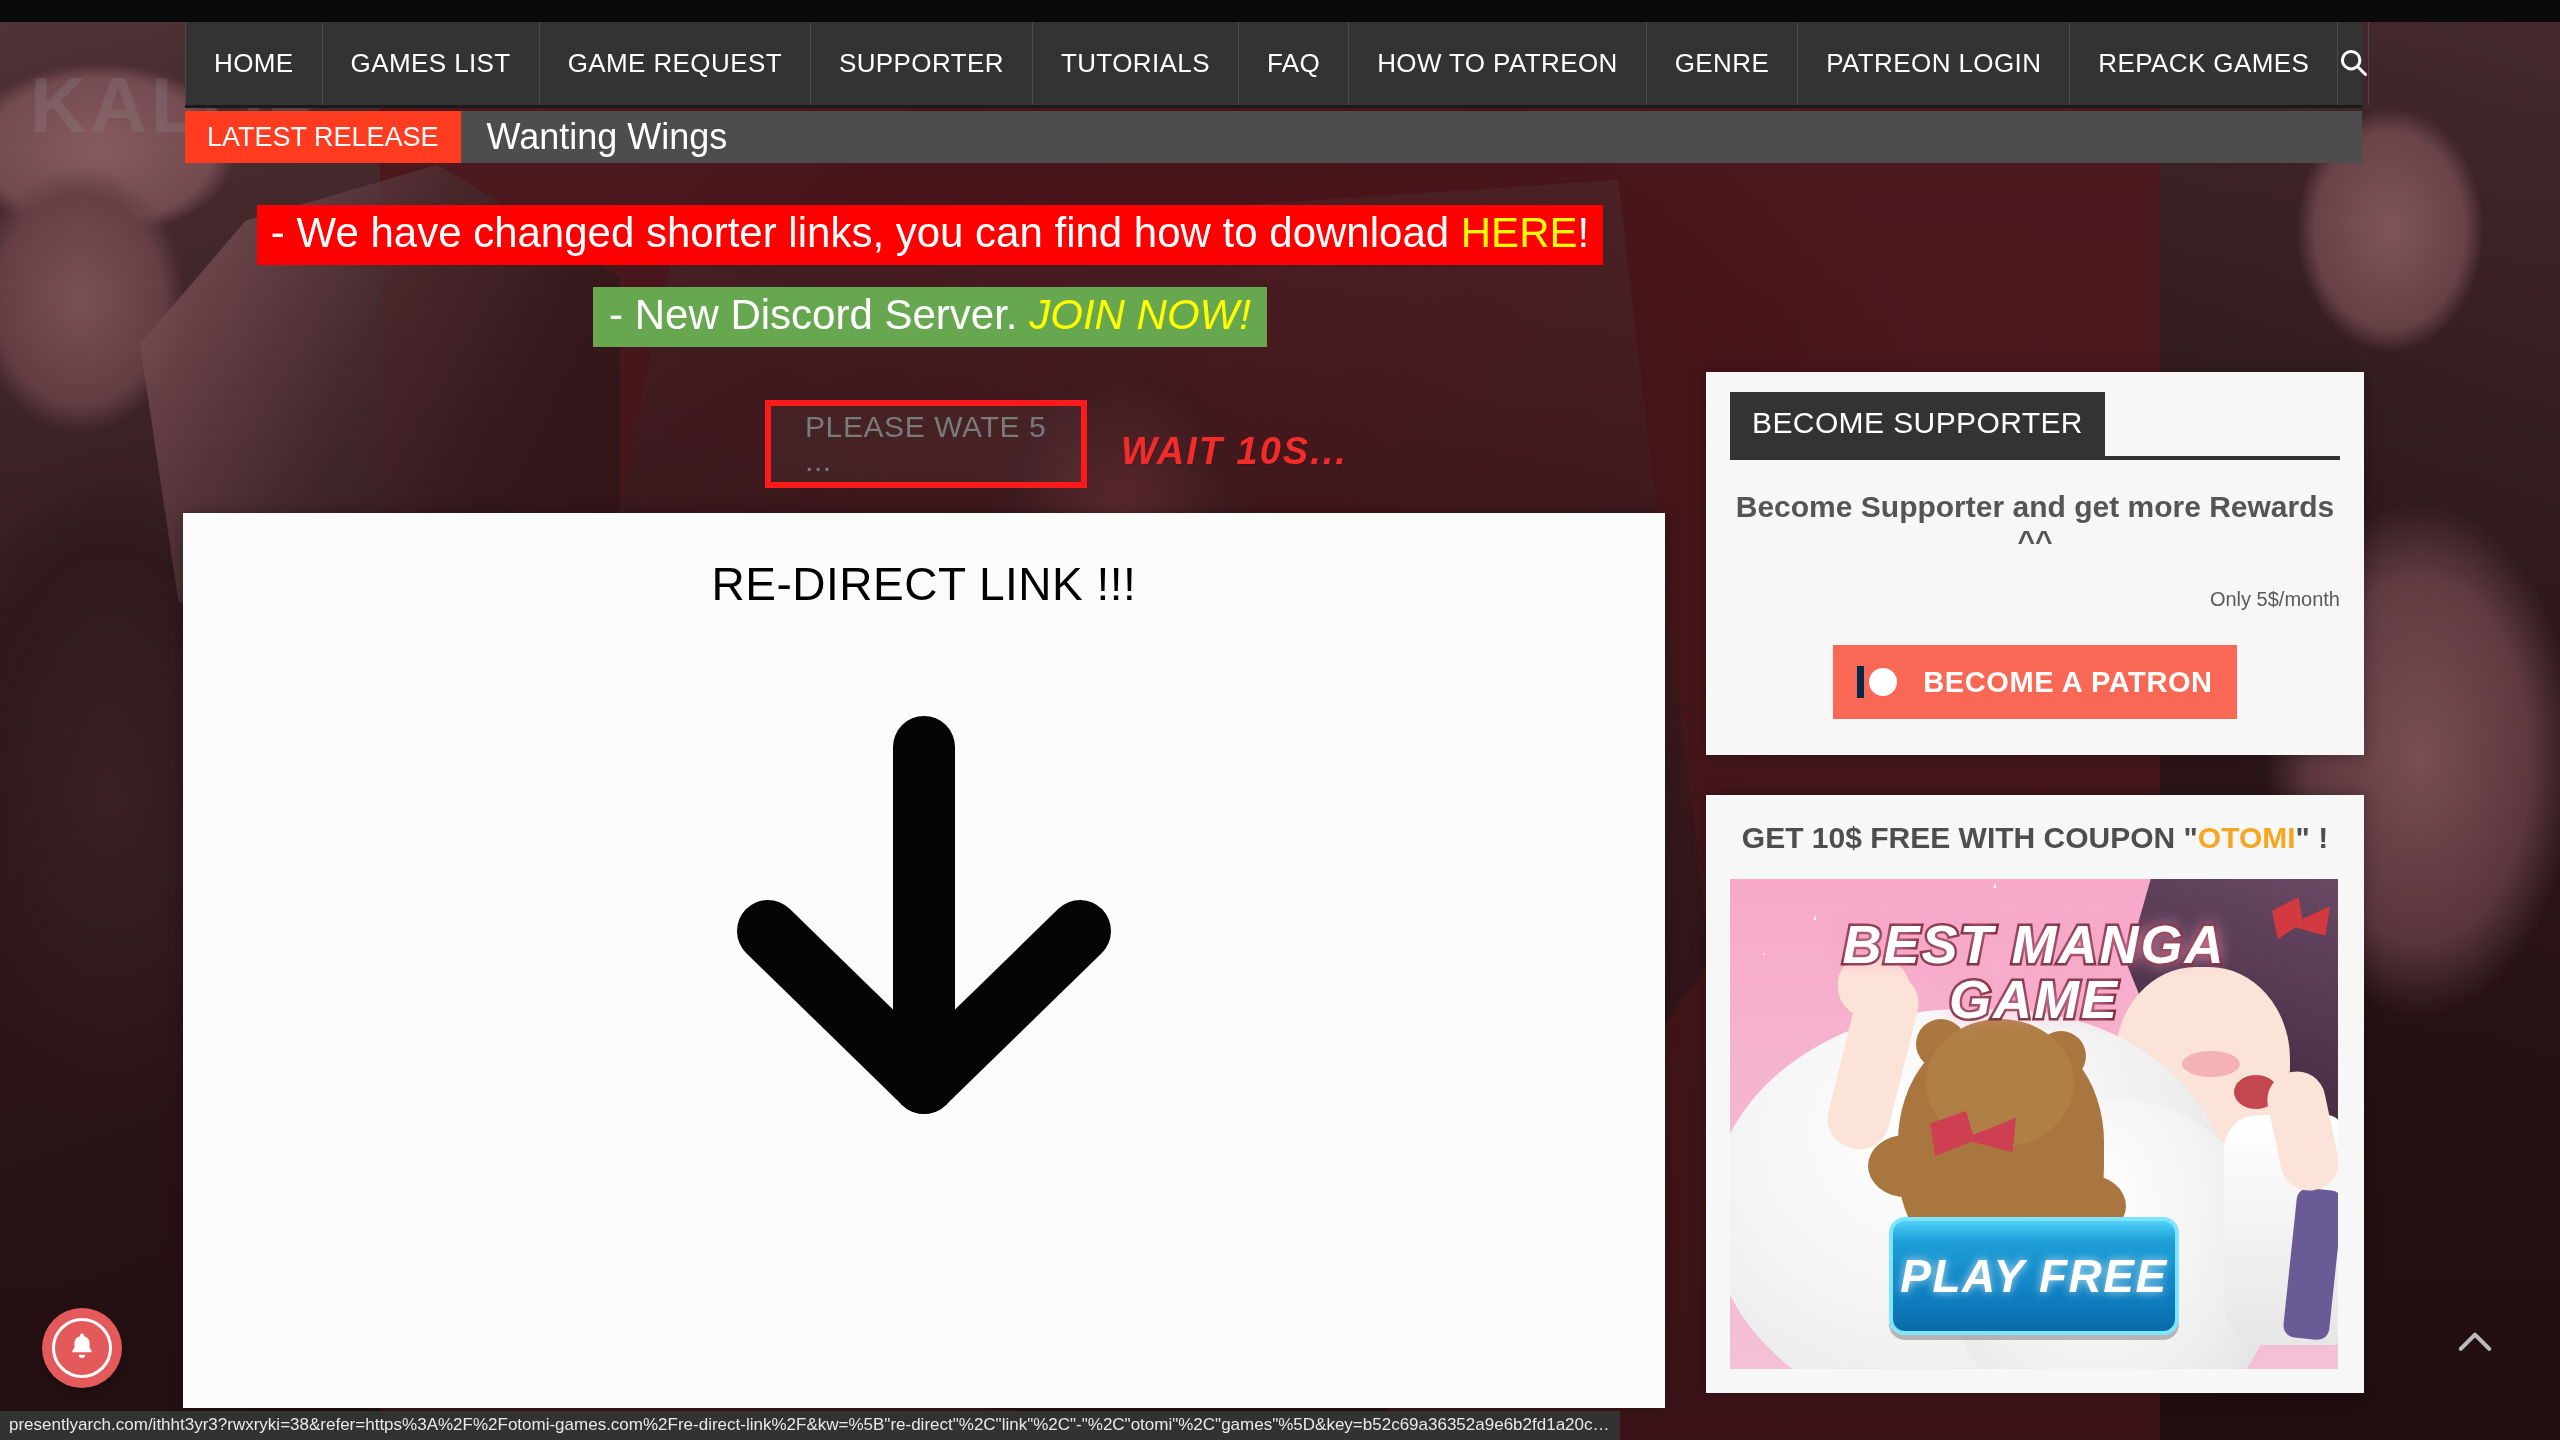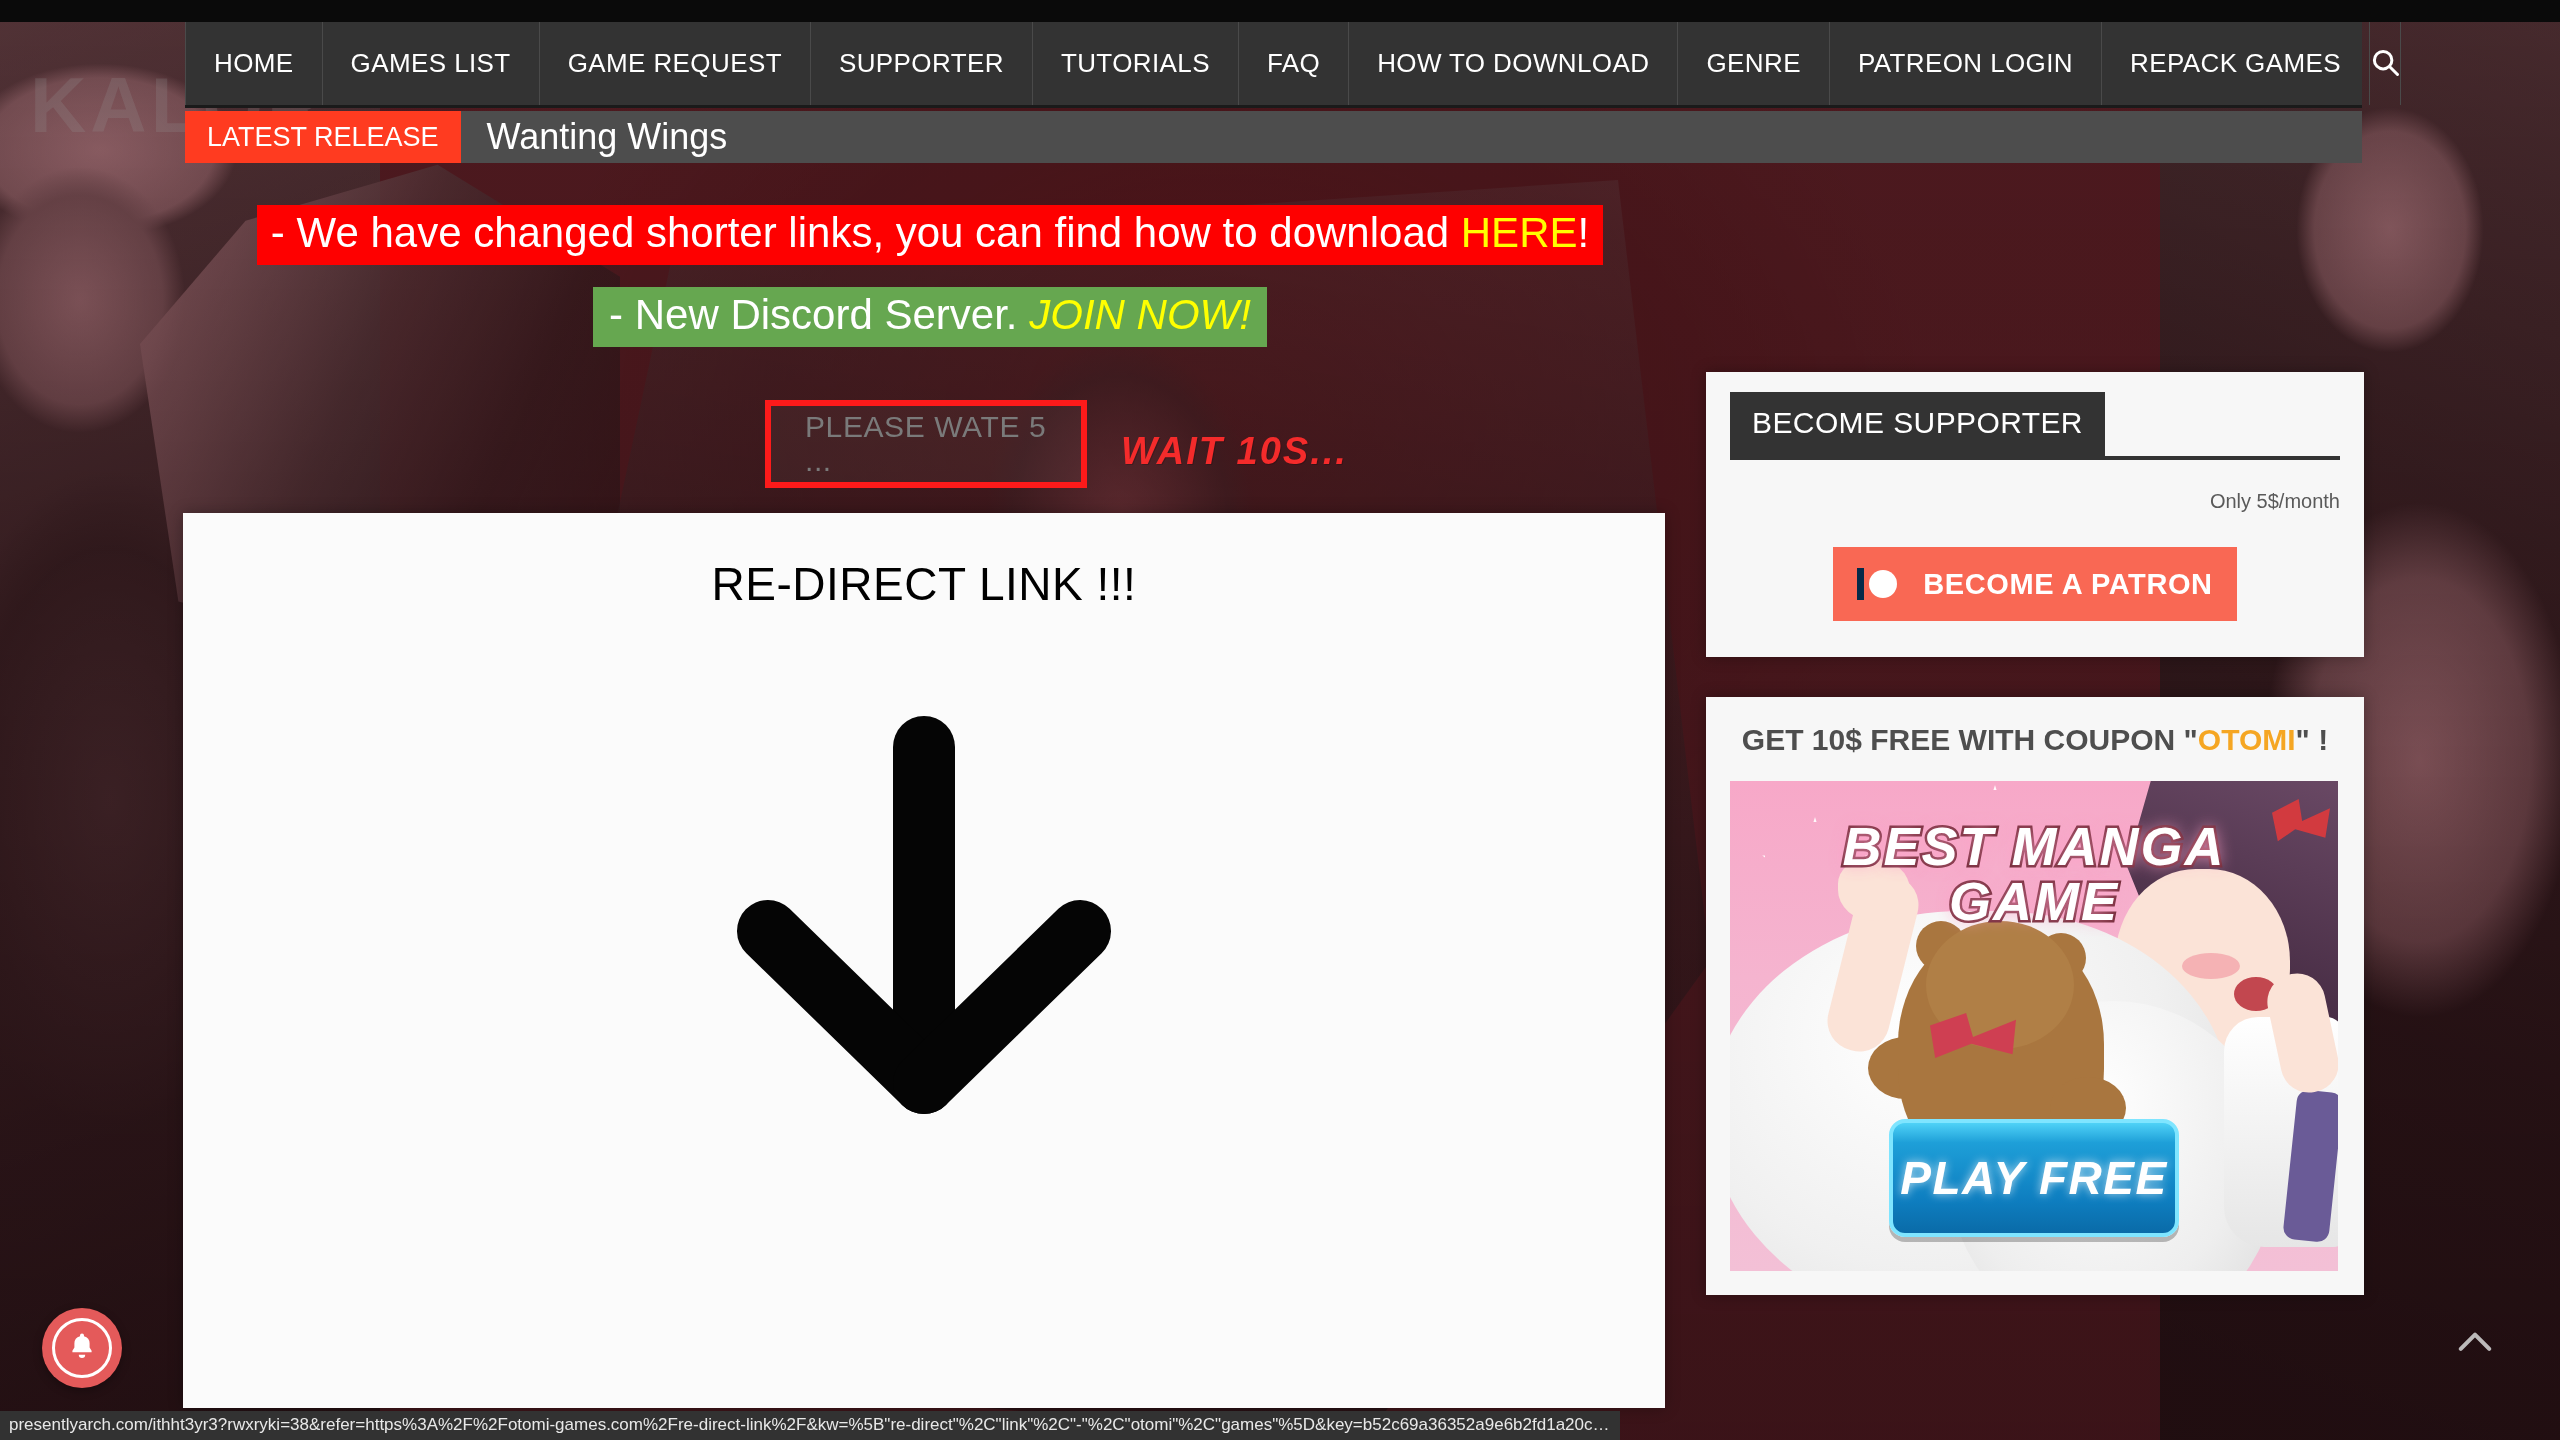--- a/index.html
+++ b/index.html
@@ -472,21 +472,21 @@
 
 <div class="top-strip"></div>
 
 <div class="navbar">
   <div class="nav-item">HOME</div>
   <div class="nav-item">GAMES LIST</div>
   <div class="nav-item">GAME REQUEST</div>
   <div class="nav-item">SUPPORTER</div>
   <div class="nav-item">TUTORIALS</div>
   <div class="nav-item">FAQ</div>
-  <div class="nav-item">HOW TO DOWNLOAD</div>
+  <div class="nav-item">HOW TO PATREON</div>
   <div class="nav-item">GENRE</div>
   <div class="nav-item">PATREON LOGIN</div>
   <div class="nav-item">REPACK GAMES</div>
   <div class="nav-search">
     <span>
       <svg viewBox="0 0 24 24" fill="none" stroke="#ffffff" stroke-width="2.4" stroke-linecap="round">
           <circle cx="10.5" cy="10.5" r="7"></circle>
           <line x1="15.8" y1="15.8" x2="22" y2="22"></line>
         </svg>
     </span>
@@ -527,20 +527,21 @@
   </div>
 </div>
 
 <div class="sidebar">
 
   <div class="card sup-card">
     <div class="sup-head-row">
       <div class="sup-head">BECOME SUPPORTER</div>
       <div class="sup-head-fill"></div>
     </div>
+    <div class="sup-line1">Become Supporter and get more Rewards ^^</div>
     <div class="sup-line2">Only 5$/month</div>
     <div class="patron-btn">
       <span class="patron-logo">
         <span class="patron-bar"></span>
           <span class="patron-dot"></span>
       </span>
       <span class="patron-text">BECOME A PATRON</span>
     </div>
   </div>
 

